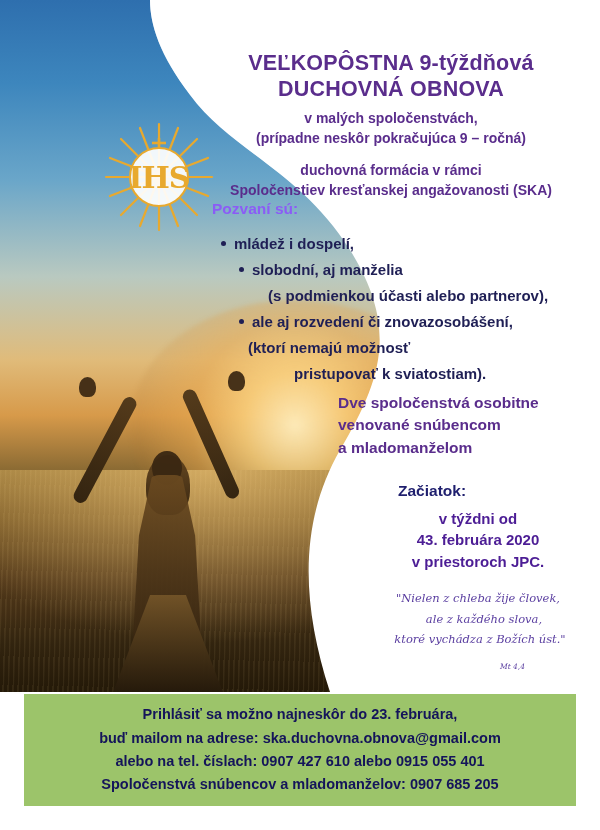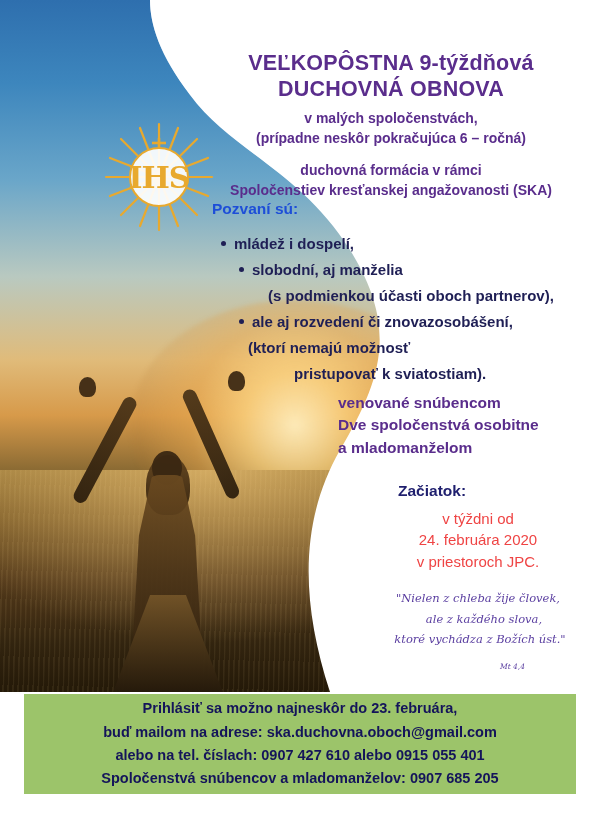--- a/index.html
+++ b/index.html
@@ -193,21 +193,21 @@
     width: 118px;
     height: 118px;
   }
   
   .pozvani {
     position: absolute;
     left: 212px;
     top: 200px;
     font-size: 15.5px;
     font-weight: bold;
-    color: #1d4ed8;
+    color: #8b5cf6;
   }
   .list {
     position: absolute;
     left: 216px;
     top: 236px;
     width: 370px;
     color: #1f1f55;
   }
   .li {
     font-size: 15px;
@@ -251,23 +251,23 @@
     top: 482px;
     color: #1f1f6e;
     font-size: 15.5px;
     font-weight: bold;
   }
   .zaciatok-body {
     position: absolute;
     left: 378px;
     top: 508px;
     width: 200px;
-    color: #ef4444;
+    color: #4c1d95;
     font-size: 15px;
-    font-weight: normal;
+    font-weight: bold;
     line-height: 1.42;
     text-align: center;
   }
   
   .quote {
     position: absolute;
     left: 378px;
     top: 588px;
     width: 200px;
     color: #5a3ea0;
@@ -287,21 +287,21 @@
     font-style: italic;
     font-size: 7.5px;
     color: #5a3ea0;
   }
   
   .footer {
     position: absolute;
     left: 24px;
     top: 694px;
     width: 552px;
-    height: 100px;
+    height: 112px;
     background: #9cc46a;
     display: flex;
     flex-direction: column;
     align-items: center;
     justify-content: center;
   }
   .footer div {
     color: #14145a;
     font-size: 14.5px;
     font-weight: bold;
@@ -373,72 +373,72 @@
         <text x="59" y="70" text-anchor="middle" font-family="DejaVu Serif, serif" font-size="30" font-weight="bold" fill="#e8a92e" letter-spacing="-1">IHS</text>
         <line x1="59" y1="30" x2="59" y2="20" stroke="#e8a92e" stroke-width="2.6"></line>
         <line x1="52" y1="25" x2="66" y2="25" stroke="#e8a92e" stroke-width="2.6"></line>
       </g>
     </svg>
 
     <div class="title-block">
       <div class="t1">VEĽKOPÔSTNA 9-týždňová</div>
       <div class="t1">DUCHOVNÁ OBNOVA</div>
       <div class="t2">v malých spoločenstvách,</div>
-      <div class="t2" style="margin-top:0">(prípadne neskôr pokračujúca 6 – ročná)</div>
+      <div class="t2" style="margin-top:0">(prípadne neskôr pokračujúca 9 – ročná)</div>
       <div class="t2" style="margin-top:12px">duchovná formácia v rámci</div>
       <div class="t2" style="margin-top:0">Spoločenstiev kresťanskej angažovanosti (SKA)</div>
     </div>
 
     <div class="pozvani">Pozvaní sú:</div>
 
     <div class="list">
       <div class="li i1">
         <span class="bullet"></span>
         <span>mládež i dospelí,</span>
       </div>
       <div class="li i2">
         <span class="bullet"></span>
         <span>slobodní, aj manželia</span>
       </div>
       <div class="li i3">
-        <span>(s podmienkou účasti oboch partnerov),</span>
+        <span>(s podmienkou účasti alebo partnerov),</span>
       </div>
       <div class="li i4">
         <span class="bullet"></span>
         <span>ale aj rozvedení či znovazosobášení,</span>
       </div>
       <div class="li i5">
         <span>(ktorí nemajú možnosť</span>
       </div>
       <div class="li i6">
         <span>pristupovať k sviatostiam).</span>
       </div>
     </div>
 
     <div class="dve">
+      <div>Dve spoločenstvá osobitne</div>
       <div>venované snúbencom</div>
-      <div>Dve spoločenstvá osobitne</div>
       <div>a mladomanželom</div>
     </div>
 
     <div class="zaciatok-label">Začiatok:</div>
     <div class="zaciatok-body">
       <div>v týždni od</div>
-      <div>24. februára 2020</div>
+      <div>43. februára 2020</div>
       <div>v priestoroch JPC.</div>
     </div>
 
     <div class="quote">
       <div class="l1">"Nielen z chleba žije človek,</div>
       <div class="l2">ale z každého slova,</div>
       <div class="l3">ktoré vychádza z Božích úst."</div>
     </div>
     <div class="quote-ref">Mt 4,4</div>
   </div>
 
   <div class="footer">
     <div>Prihlásiť sa možno najneskôr do 23. februára,</div>
-    <div>buď mailom na adrese: ska.duchovna.oboch@gmail.com</div>
+    <div>buď mailom na adrese: ska.duchovna.obnova@gmail.com</div>
     <div>alebo na tel. číslach: 0907 427 610 alebo  0915 055 401</div>
     <div>Spoločenstvá snúbencov a mladomanželov: 0907 685 205</div>
   </div>
 
 </div>
 
 </body></html>

